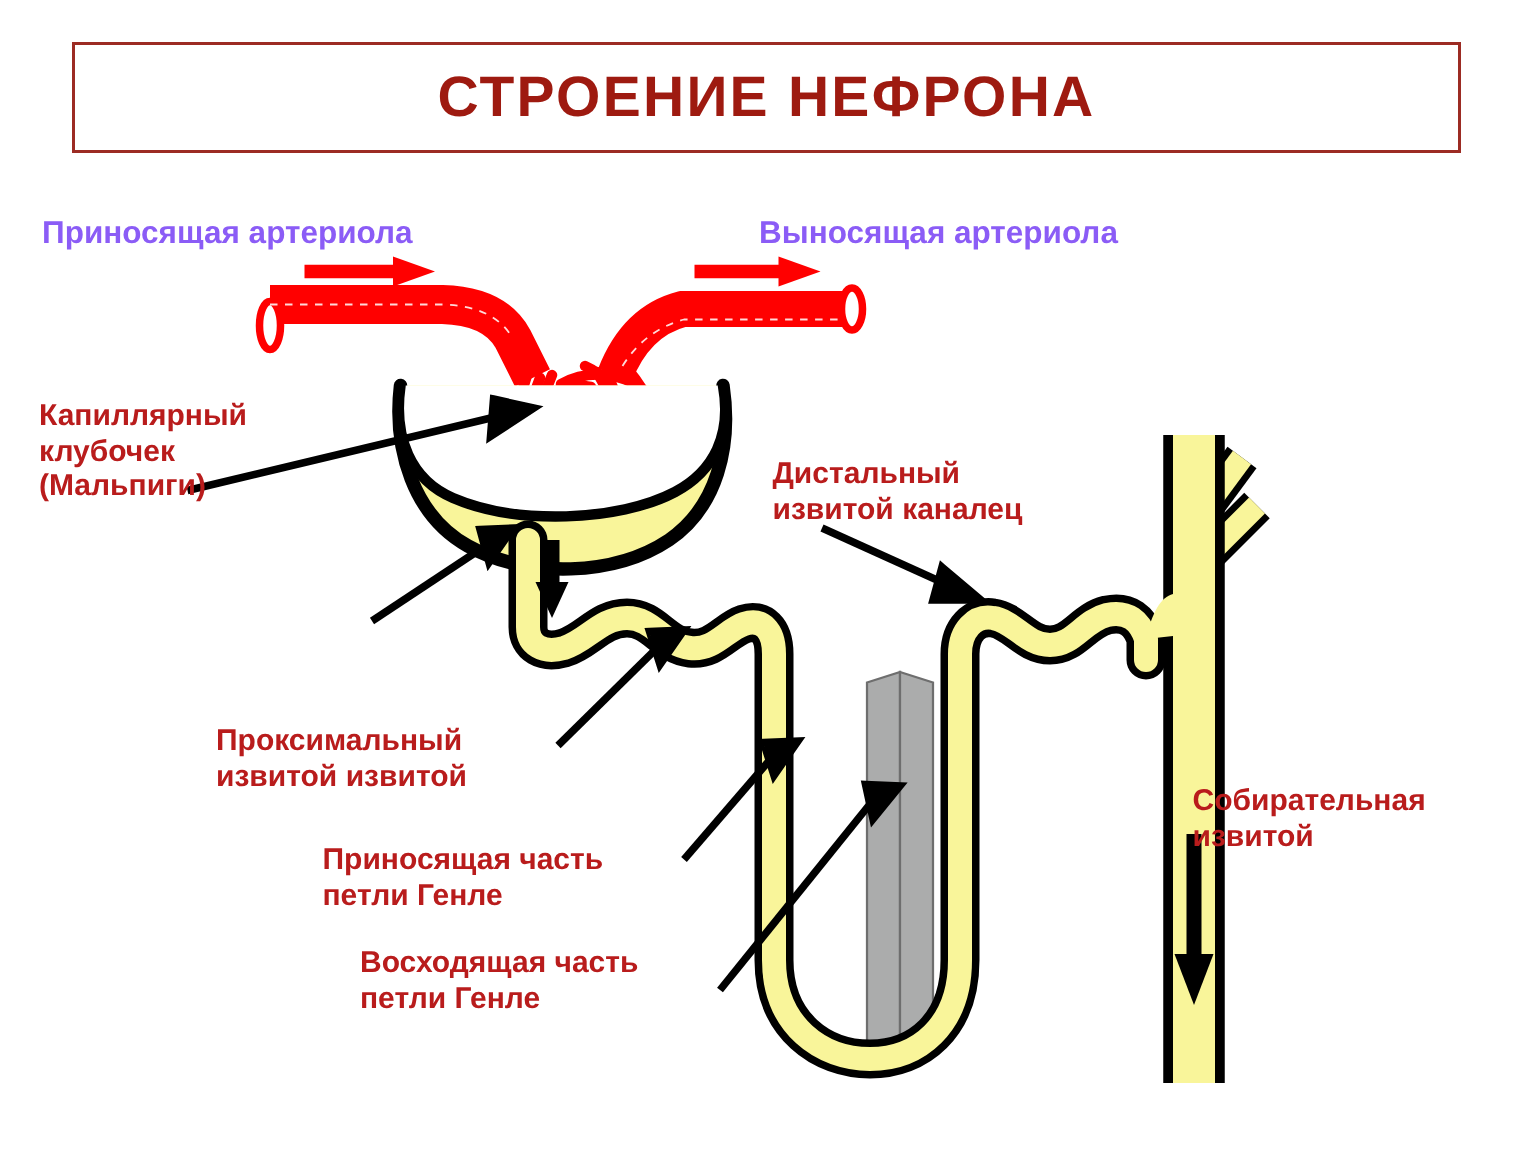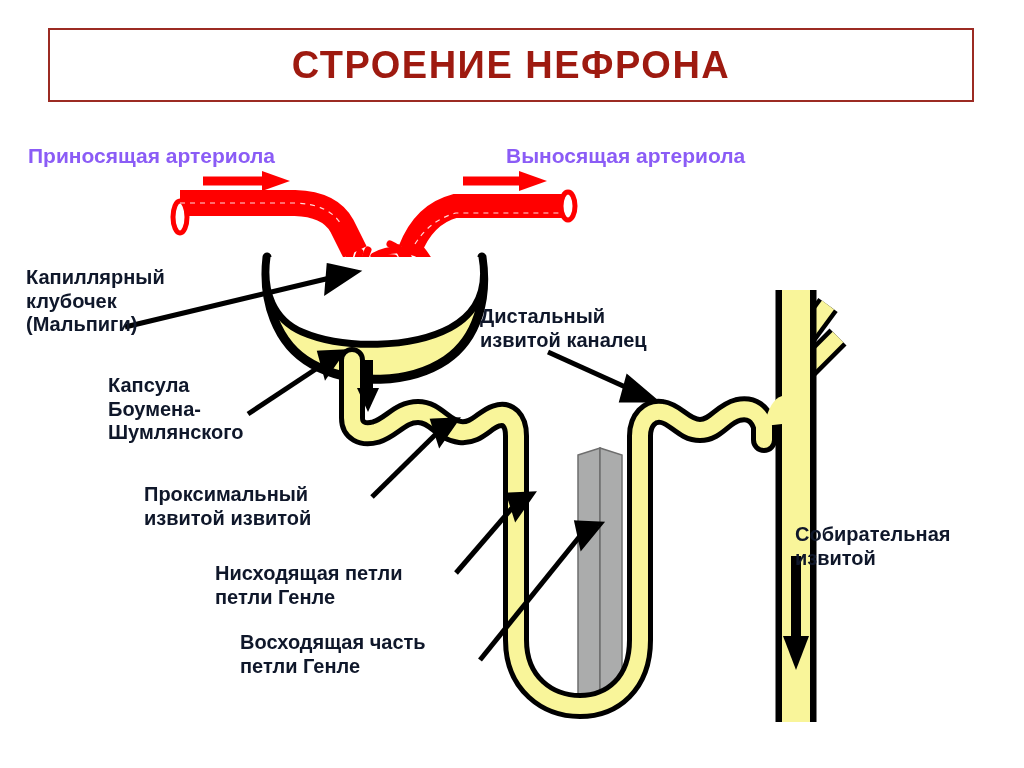--- a/index.html
+++ b/index.html
@@ -38,31 +38,31 @@
     position: absolute;
     font-weight: bold;
     line-height: 1.18;
     white-space: pre-line;
   }
   .lbl-red {
     color: #8b5cf6;
     font-size: 21px;
   }
   .lbl-black {
-    color: #0f172a;
+    color: #b91c1c;
     font-size: 20px;
   }
   #lbl-afferent   { left: 28px;  top: 144px; }
   #lbl-efferent   { left: 462px; top: 144px; margin-left: 44px; }
   #lbl-glomerulus { left: 26px;  top: 266px; }
   #lbl-capsule    { left: 108px; top: 374px; }
   #lbl-proximal   { left: 144px; top: 483px; }
   #lbl-descending { left: 215px; top: 562px; }
   #lbl-ascending  { left: 240px; top: 631px; }
-  #lbl-distal     { left: 480px; top: 305px; }
+  #lbl-distal     { left: 515px; top: 305px; }
   #lbl-collecting { left: 795px; top: 523px; right: auto; }
 
   #art-svg, #neph-svg, #lead-svg {
     position: absolute;
     left: 0;
     top: 0;
     width: 1024px;
     height: 768px;
     overflow: visible;
   }
@@ -226,26 +226,23 @@
       </g>
     </g>
   </svg>
 
   <div class="lbl lbl-red" id="lbl-afferent">Приносящая артериола</div>
   <div class="lbl lbl-red" id="lbl-efferent">Выносящая артериола</div>
 
   <div class="lbl lbl-black" id="lbl-glomerulus">Капиллярный
 клубочек
 (Мальпиги)</div>
-  <div class="lbl lbl-black" id="lbl-capsule">Капсула
-Боумена-
-Шумлянского</div>
   <div class="lbl lbl-black" id="lbl-proximal">Проксимальный
 извитой извитой</div>
-  <div class="lbl lbl-black" id="lbl-descending">Нисходящая петли
+  <div class="lbl lbl-black" id="lbl-descending">Приносящая часть
 петли Генле</div>
   <div class="lbl lbl-black" id="lbl-ascending">Восходящая часть
 петли Генле</div>
   <div class="lbl lbl-black" id="lbl-distal">Дистальный
 извитой каналец</div>
   <div class="lbl lbl-black" id="lbl-collecting">Собирательная
 извитой</div>
 
 </div>
 

